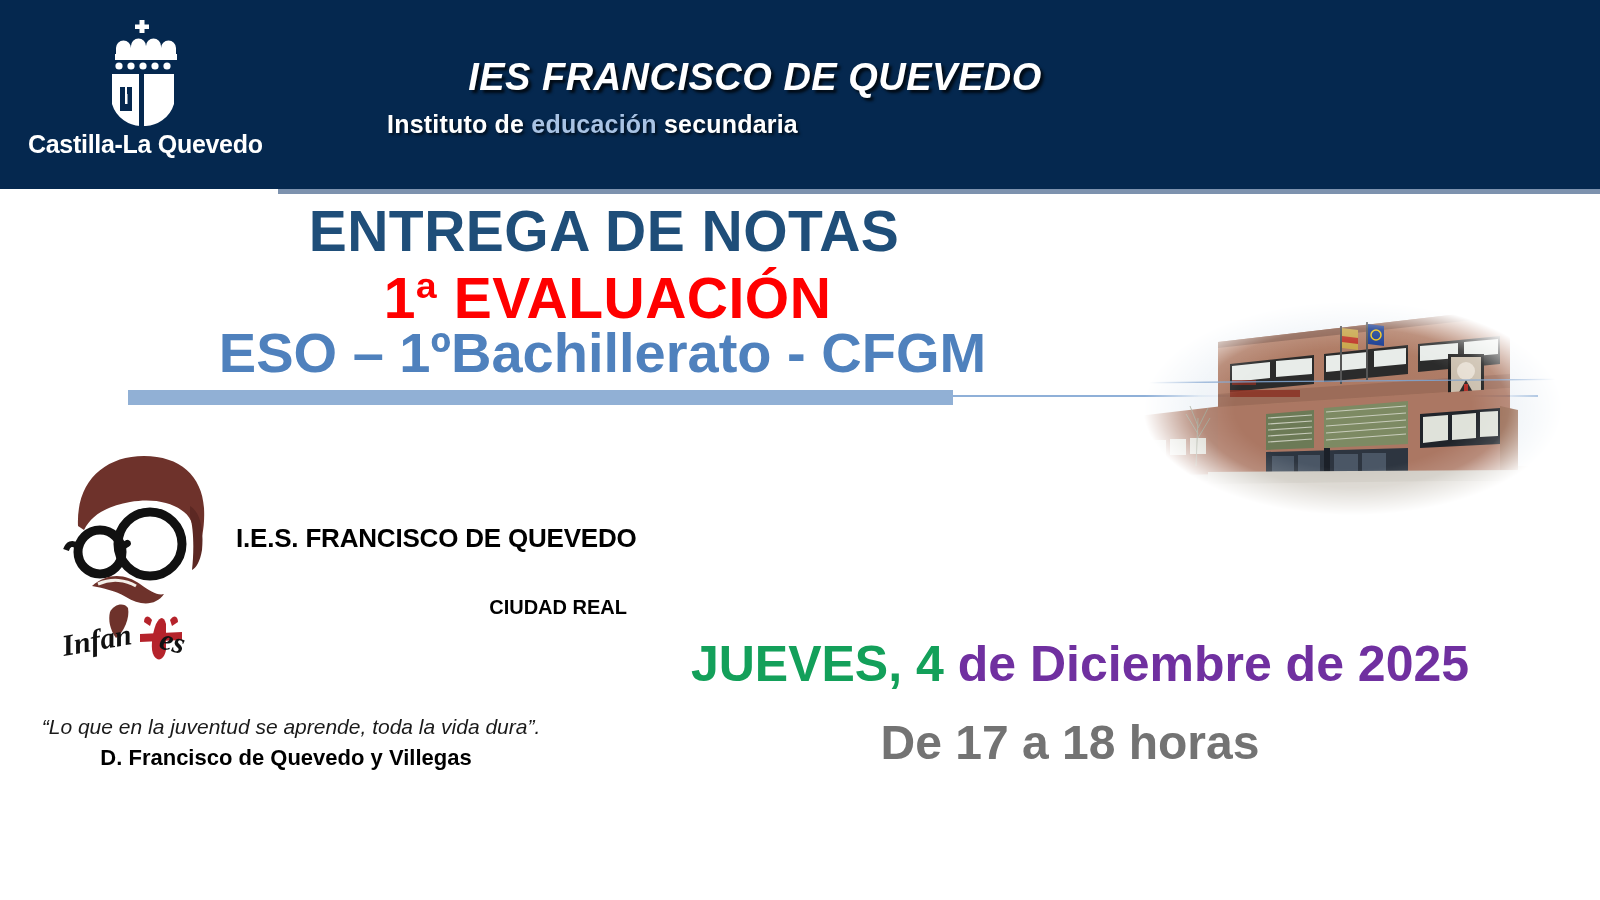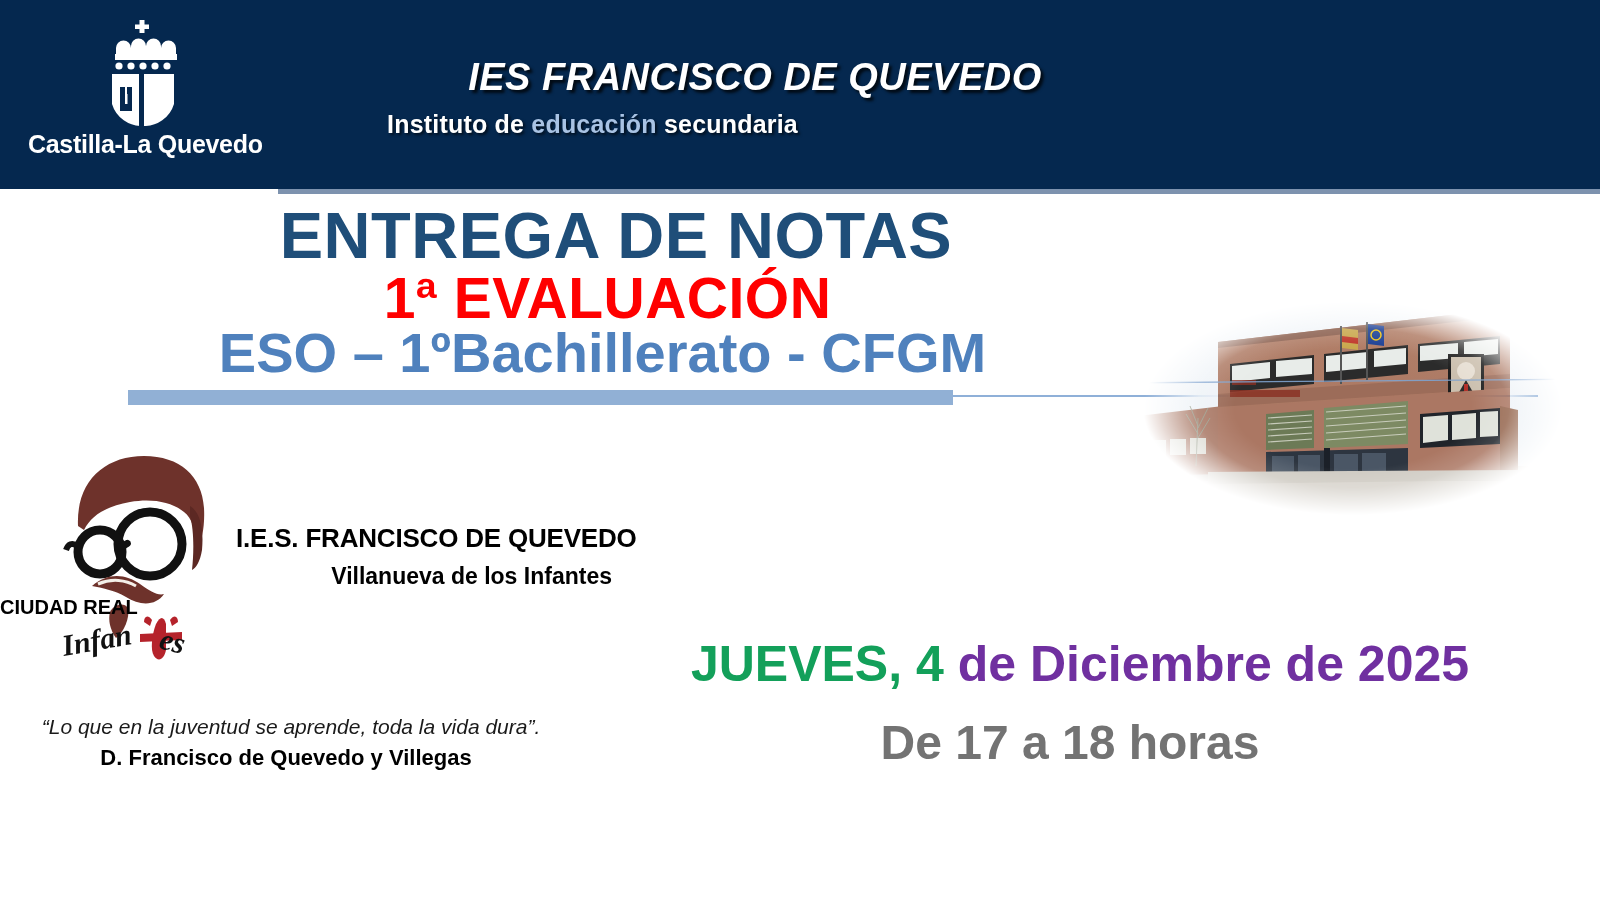--- a/index.html
+++ b/index.html
@@ -94,26 +94,26 @@
     font-weight: bold;
     letter-spacing: 0.2px;
     text-shadow: 2px 2px 3px rgba(0,0,0,0.65);
     white-space: nowrap;
   }
   .school-subtitle .hl { color: #a9c3e4; }
 
   
   .heading-1 {
     position: absolute;
-    left: 16px;
+    left: 4px;
     top: 198px;
     width: 1200px;
     text-align: center;
     color: #1f4e79;
-    font-size: 65px;
+    font-size: 57px;
     font-weight: bold;
     letter-spacing: 0.5px;
     white-space: nowrap;
   }
   .heading-2 {
     position: absolute;
     left: 0;
     top: 265px;
     width: 1215px;
     text-align: center;
@@ -194,24 +194,26 @@
     color: #000000;
     font-size: 23px;
     font-weight: bold;
     white-space: nowrap;
   }
   .addr-line3 {
     position: absolute;
     left: 0;
     top: 596px;
     width: 611px;
+    text-align: right;
     color: #000000;
     font-size: 20px;
     font-weight: bold;
     white-space: nowrap;
+    padding-left: 16px;
   }
 
   
   .date-line {
     position: absolute;
     left: 600px;
     top: 635px;
     width: 960px;
     text-align: center;
     font-size: 50px;
@@ -450,21 +452,20 @@
       </g>
 
       <g fill="#111111" font-family="'Liberation Serif', serif" font-weight="bold" font-style="italic">
         <text x="12" y="222" font-size="30" transform="rotate(-10 12 222)">Infan</text>
         <text x="106" y="214" font-size="30" transform="rotate(14 106 214)">es</text>
       </g>
     </svg>
   </div>
 
   <div class="addr-line1">I.E.S. FRANCISCO DE QUEVEDO</div>
-  <div class="addr-line2">Villanueva de los Infantes</div>
   <div class="addr-line3">CIUDAD REAL</div>
 
   <div class="date-line"><span class="day">JUEVES, 4</span><span class="rest"> de Diciembre de 2025</span></div>
   <div class="time-line">De 17 a 18 horas</div>
 
   <div class="quote-text">“Lo que en la juventud se aprende, toda la vida dura”.</div>
   <div class="quote-author">D. Francisco de Quevedo y Villegas</div>
 
 </div>
 

